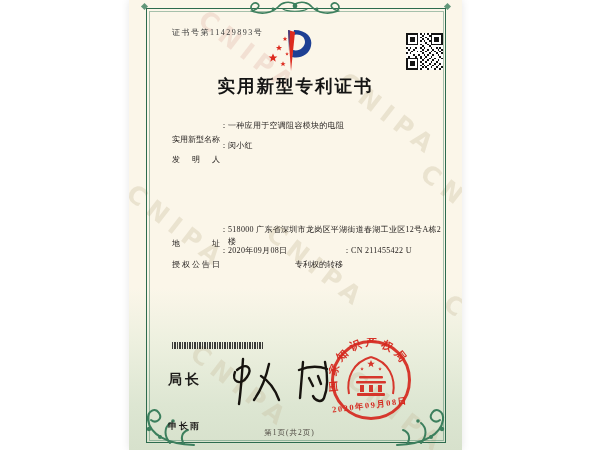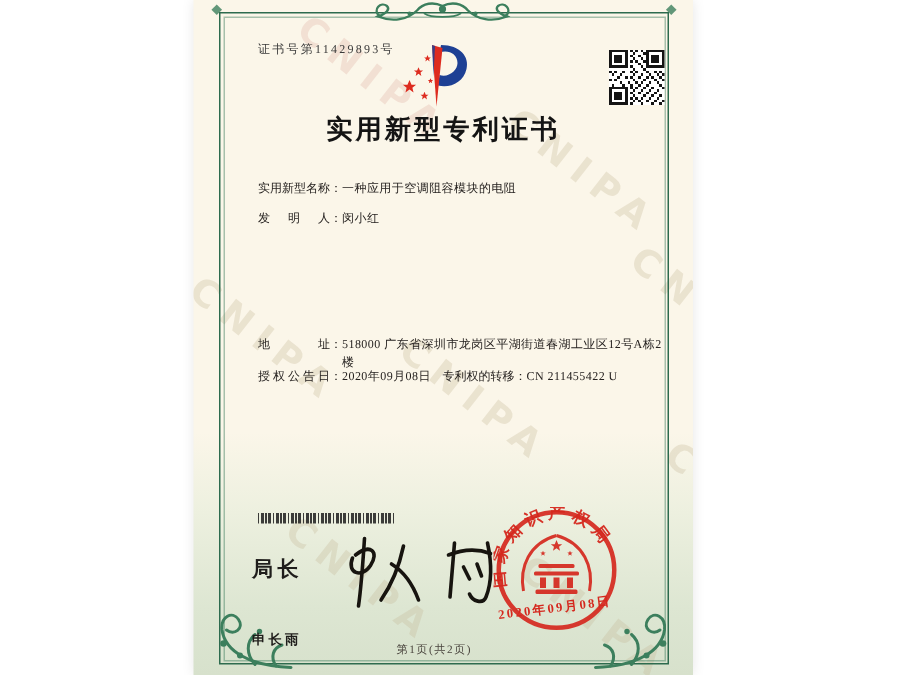--- a/index.html
+++ b/index.html
@@ -14,21 +14,21 @@
   .watermark{position:absolute;font-family:"DejaVu Sans","Liberation Sans",sans-serif;font-weight:700;
              font-size:25px;letter-spacing:7px;color:rgba(197,182,148,.30);transform:rotate(38deg);
              white-space:nowrap;pointer-events:none;}
   .wm-pink{color:rgba(224,176,166,.32);}
   .cert-no{position:absolute;left:43px;top:27px;font-size:8px;letter-spacing:1.5px;color:#3a3a3a;font-family:Liberation Serif, serif;}
   .logo{position:absolute;left:132px;top:27px;}
   .qr{position:absolute;left:277px;top:33px;}
   .title{position:absolute;left:0;right:0;top:74px;text-align:center;font-size:17.5px;font-weight:700;
          letter-spacing:2px;color:#141414;}
   .row{position:absolute;left:43px;font-size:8px;white-space:nowrap;color:#262220;}
-  .row .label{display:inline-block;width:48px;text-align:justify;text-align-last:justify;vertical-align:top;}
+  .row .label{display:inline-block;width:48px;text-align:justify;text-align-last:justify;vertical-align:top;margin-top:14px;}
   .row .value{letter-spacing:.3px;}
   .row .wrapval{display:inline-block;width:218px;white-space:normal;vertical-align:top;line-height:1.5;}
   .paras{position:absolute;left:32px;top:258px;width:276px;font-size:7.6px;line-height:1.34;
          text-align:justify;color:#35302a;letter-spacing:.2px;}
   .paras p{margin:0;text-indent:2em;}
   .barcode{position:absolute;left:43px;top:342px;width:92px;height:7px;
            background:repeating-linear-gradient(90deg,#1c1c1c 0 1px,transparent 1px 2px,#1c1c1c 2px 4px,transparent 4px 5px);
            opacity:.85;}
   .official-title{position:absolute;left:39px;top:371px;font-size:14px;font-weight:700;letter-spacing:3px;color:#1f1d1b;}
   .official-name{position:absolute;left:39px;top:389px;font-size:9px;font-weight:700;letter-spacing:2px;color:#1f1d1b;margin-top:31px;}

